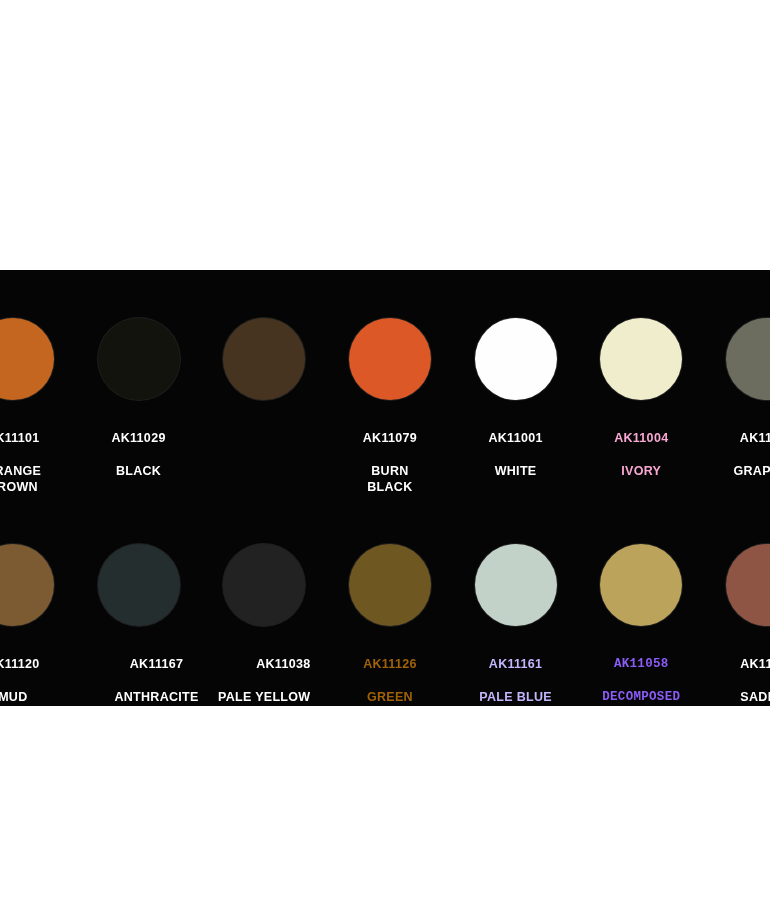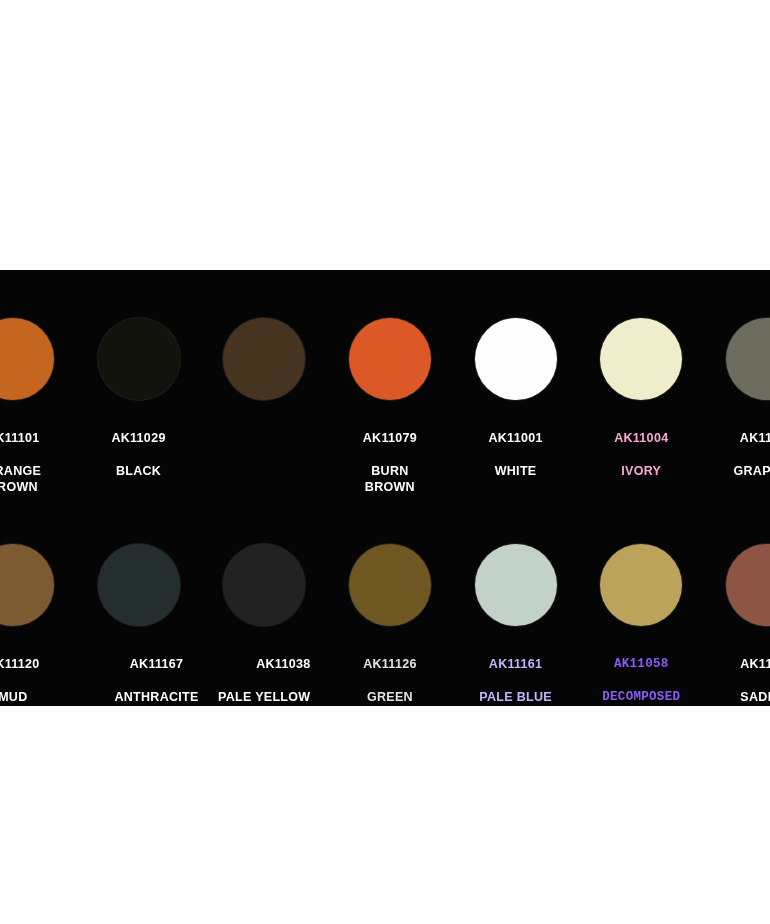--- a/index.html
+++ b/index.html
@@ -112,21 +112,21 @@
           </div>
         </div>
         <div class="swatch-cell">
           <div class="swatch-dot" style="background: rgb(71, 52, 32);"></div>
         </div>
         <div class="swatch-cell">
           <div class="swatch-dot" style="background: rgb(220, 88, 39);"></div>
           <div class="swatch-labels" style="color: rgb(255, 255, 255);">
             <span class="swatch-code">AK11079</span>
             <span class="swatch-name">BURN
-BROWN</span>
+BLACK</span>
           </div>
         </div>
         <div class="swatch-cell">
           <div class="swatch-dot" style="background: rgb(254, 254, 254);"></div>
           <div class="swatch-labels" style="color: rgb(255, 255, 255); text-align: center;">
             <span class="swatch-code">AK11001</span>
             <span class="swatch-name">WHITE</span>
           </div>
         </div>
         <div class="swatch-cell">
@@ -164,21 +164,21 @@
         </div>
         <div class="swatch-cell">
           <div class="swatch-dot"></div>
           <div class="swatch-labels" style="color: rgb(255, 255, 255); text-align: right;">
             <span class="swatch-code">AK11038</span>
             <span class="swatch-name">PALE YELLOW</span>
           </div>
         </div>
         <div class="swatch-cell">
           <div class="swatch-dot" style="background: rgb(111, 87, 33);"></div>
-          <div class="swatch-labels" style="color: #e5e5e5;">
+          <div class="swatch-labels" style="color: #a16207;">
             <span class="swatch-code">AK11126</span>
             <span class="swatch-name">GREEN
 BROWN</span>
           </div>
         </div>
         <div class="swatch-cell">
           <div class="swatch-dot" style="background: rgb(195, 210, 200);"></div>
           <div class="swatch-labels" style="color: #c4b5fd;">
             <span class="swatch-code">AK11161</span>
             <span class="swatch-name">PALE BLUE</span>

